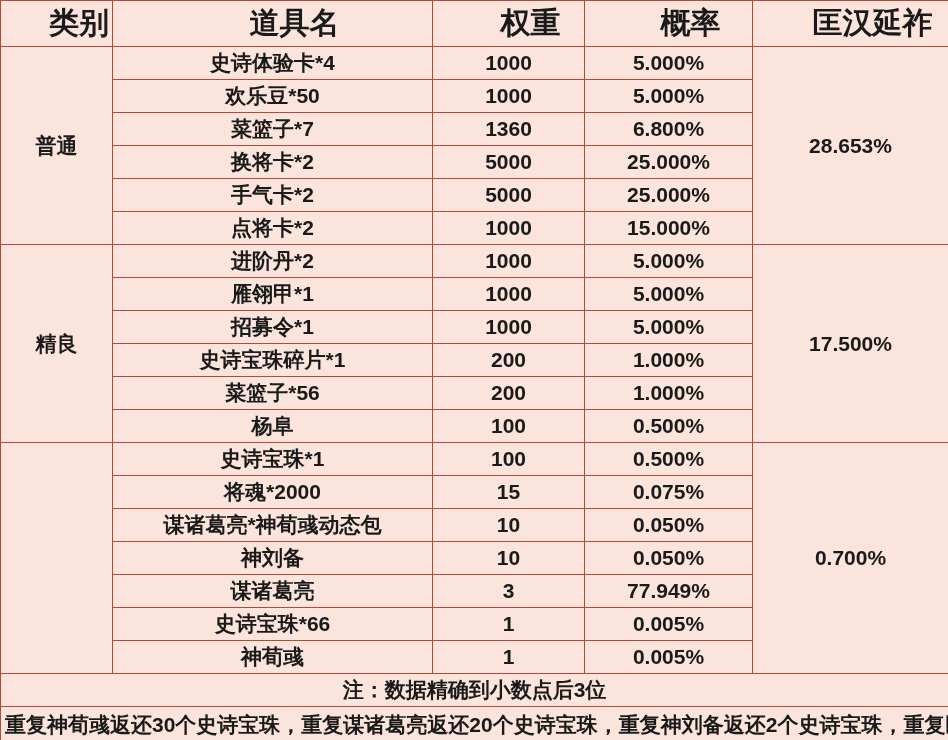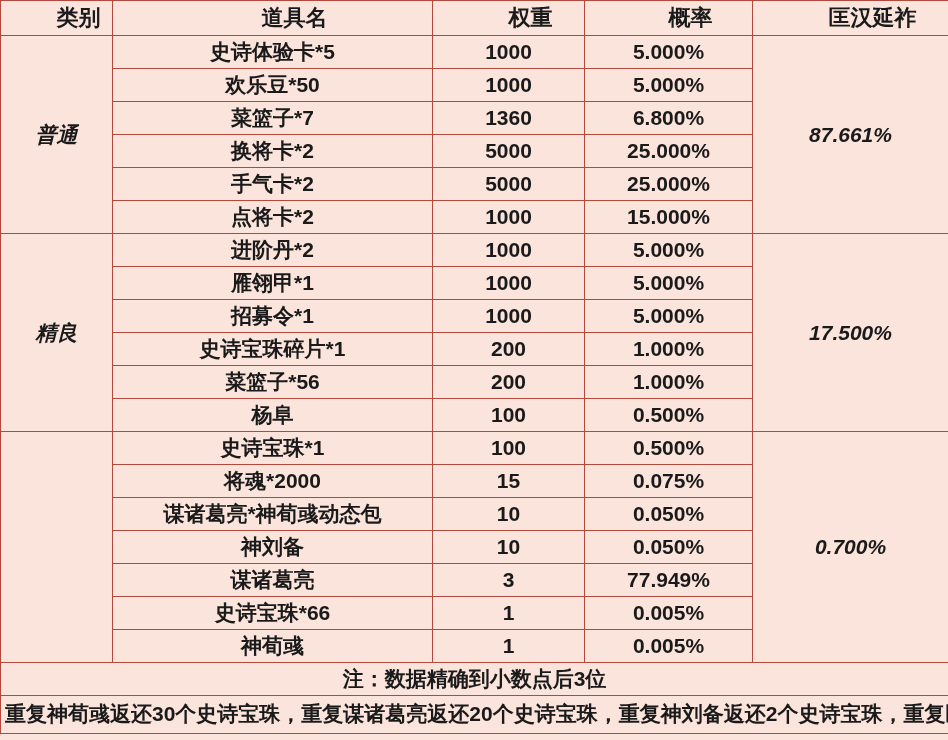--- a/index.html
+++ b/index.html
@@ -42,27 +42,26 @@
     vertical-align: middle;
     font-size: 21px;
     font-weight: bold;
     padding: 2px 4px;
     height: 30px;
     box-sizing: border-box;
     white-space: nowrap;
     overflow: hidden;
   }
   table.drop-table thead th {
-    font-size: 22px;
+    font-size: 30px;
     height: 34px;
     padding-left: 48px;
   }
   td.cat-cell, td.group-cell {
     font-size: 24px;
-    font-style: italic;
   }
   td.item-cell {
     font-size: 21px;
   }
   td.num-cell {
     font-size: 21px;
   }
   .note-row td {
     text-align: left;
     font-size: 21px;
@@ -100,24 +99,24 @@
         <th>道具名</th>
         <th>权重</th>
         <th>概率</th>
         <th>匡汉延祚</th>
       </tr>
     </thead>
     <tbody>
 
       <tr>
         <td class="cat-cell" rowspan="6">普通</td>
-        <td class="item-cell">史诗体验卡*5</td>
-        <td class="num-cell">1000</td>
-        <td class="num-cell">5.000%</td>
-        <td class="group-cell" rowspan="6">87.661%</td>
+        <td class="item-cell">史诗体验卡*4</td>
+        <td class="num-cell">1000</td>
+        <td class="num-cell">5.000%</td>
+        <td class="group-cell" rowspan="6">28.653%</td>
       </tr>
       <tr>
         <td class="item-cell">欢乐豆*50</td>
         <td class="num-cell">1000</td>
         <td class="num-cell">5.000%</td>
       </tr>
       <tr>
         <td class="item-cell">菜篮子*7</td>
         <td class="num-cell">1360</td>
         <td class="num-cell">6.800%</td>

